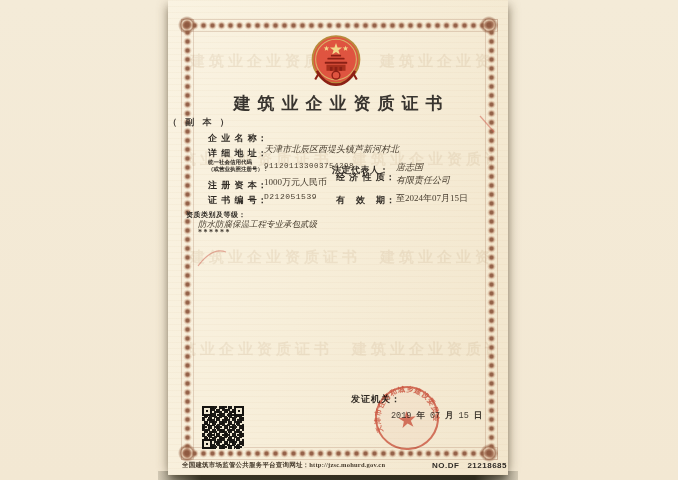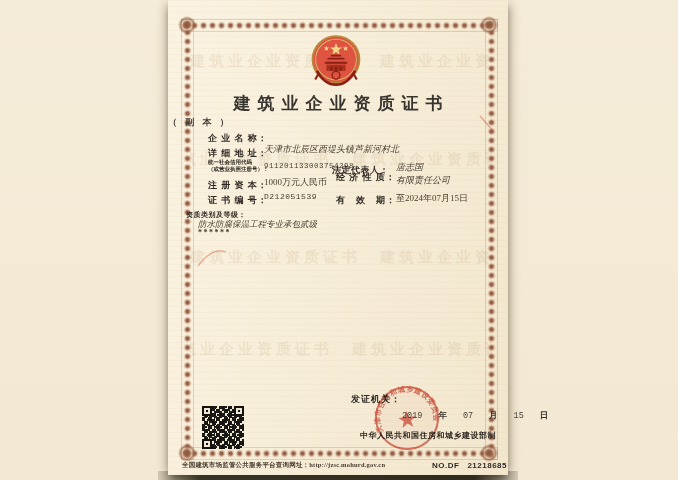--- a/index.html
+++ b/index.html
@@ -36,21 +36,21 @@
 
   .lbl{position:absolute;font-weight:700;font-size:9px;color:#2f2a24;letter-spacing:1px;white-space:nowrap;}
   .val{position:absolute;font-size:9px;color:#473d2f;white-space:nowrap;}
   .hand{font-style:italic;}
   .mono{font-family:"Liberation Mono","DejaVu Sans Mono",monospace;letter-spacing:.5px;}
   .tiny{font-size:5.5px;line-height:6.5px;letter-spacing:0;}
   .grade-lbl{font-size:7px;letter-spacing:.5px;}
   .stars{font-weight:700;letter-spacing:1.5px;font-size:8px;color:#3a332b;}
 
   .issue-date{position:absolute;left:220px;top:410px;font-size:8.5px;color:#3c362e;white-space:nowrap;}
-  .issue-date .num{font-family:"Liberation Mono","DejaVu Sans Mono",monospace;margin:0 14px;color:#4a443a;}
+  .issue-date .num{font-family:"Liberation Mono","DejaVu Sans Mono",monospace;margin:0 3px;color:#4a443a;}
   .issue-date .unit{font-weight:700;margin:0 2px;}
   .made-by{position:absolute;left:192px;top:430px;font-size:8px;font-weight:700;
            letter-spacing:.5px;color:#2e2822;white-space:nowrap;}
 
   .stamp{position:absolute;left:202px;top:381px;width:74px;height:74px;transform:rotate(-6deg);
          mix-blend-mode:multiply;opacity:.9;}
   .scribbles{position:absolute;left:0;top:0;width:340px;height:475px;pointer-events:none;}
 
   .qr{position:absolute;left:34px;top:406px;width:42px;height:43px;background-color:#efe7d2;
       background-image:
@@ -135,21 +135,20 @@
     <div class="val" style="left:228px;top:192px">至2024年07月15日</div>
 
     <div class="lbl grade-lbl" style="left:18px;top:210px">资质类别及等级：</div>
     <div class="val hand" style="left:30px;top:219px;font-size:8.5px">防水防腐保温工程专业承包贰级</div>
     <div class="val stars" style="left:30px;top:228px">******</div>
 
     <div class="lbl" style="left:183px;top:393px">发证机关：</div>
     <div class="issue-date">
       <span class="num">2019</span><span class="unit">年</span><span class="num">07</span><span class="unit">月</span><span class="num">15</span><span class="unit">日</span>
     </div>
-    <div class="made-by">中华人民共和国住房和城乡建设部制</div>
 
     <svg class="stamp" viewBox="0 0 74 74">
       <defs>
         <path id="arc" d="M 13,50 A 27 27 0 1 1 61,50"></path>
       </defs>
       <circle cx="37" cy="37" r="31" fill="rgba(212,84,63,.06)" stroke="#cf4a38" stroke-width="2" opacity=".8"></circle>
       <text font-size="7.2" fill="#cf4a38" opacity=".85" font-weight="bold" letter-spacing="0.6">
         <textPath href="#arc" startOffset="2%">天津市住房和城乡建设委员会</textPath>
       </text>
       <polygon points="37,30 39.2,36.2 45.8,36.2 40.5,40.2 42.5,46.5 37,42.6 31.5,46.5 33.5,40.2 28.2,36.2 34.8,36.2" fill="#cf4a38" opacity=".8"></polygon>

